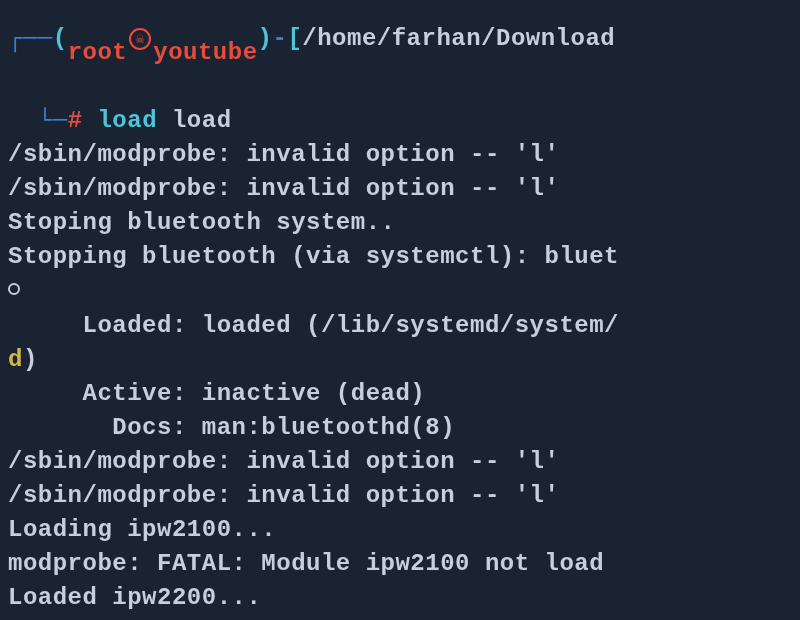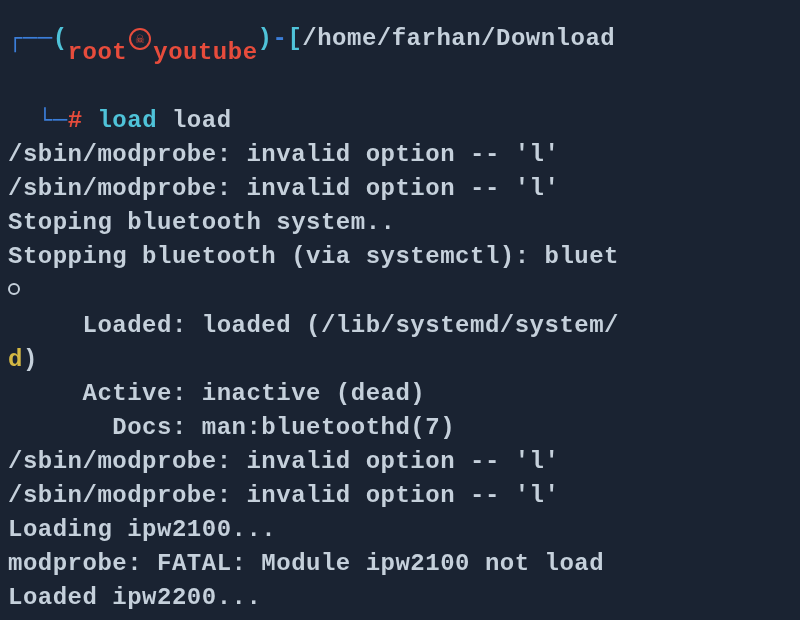--- a/index.html
+++ b/index.html
@@ -80,18 +80,18 @@
 </div>
 
 <div class="line">/sbin/modprobe: invalid option -- 'l'</div>
 <div class="line">/sbin/modprobe: invalid option -- 'l'</div>
 <div class="line">Stoping bluetooth system..</div>
 <div class="line">Stopping bluetooth (via systemctl): bluet</div>
 <div class="line"><span class="bullet"></span></div>
 <div class="line">     Loaded: loaded (/lib/systemd/system/</div>
 <div class="line"><span class="yellow">d</span><span>)</span></div>
 <div class="line">     Active: inactive (dead)</div>
-<div class="line">       Docs: man:bluetoothd(7)</div>
+<div class="line">       Docs: man:bluetoothd(8)</div>
 <div class="line">/sbin/modprobe: invalid option -- 'l'</div>
 <div class="line">/sbin/modprobe: invalid option -- 'l'</div>
 <div class="line">Loading ipw2100...</div>
 <div class="line">modprobe: FATAL: Module ipw2100 not load</div>
 <div class="line">Loaded ipw2200...</div>
 
 </body></html>

